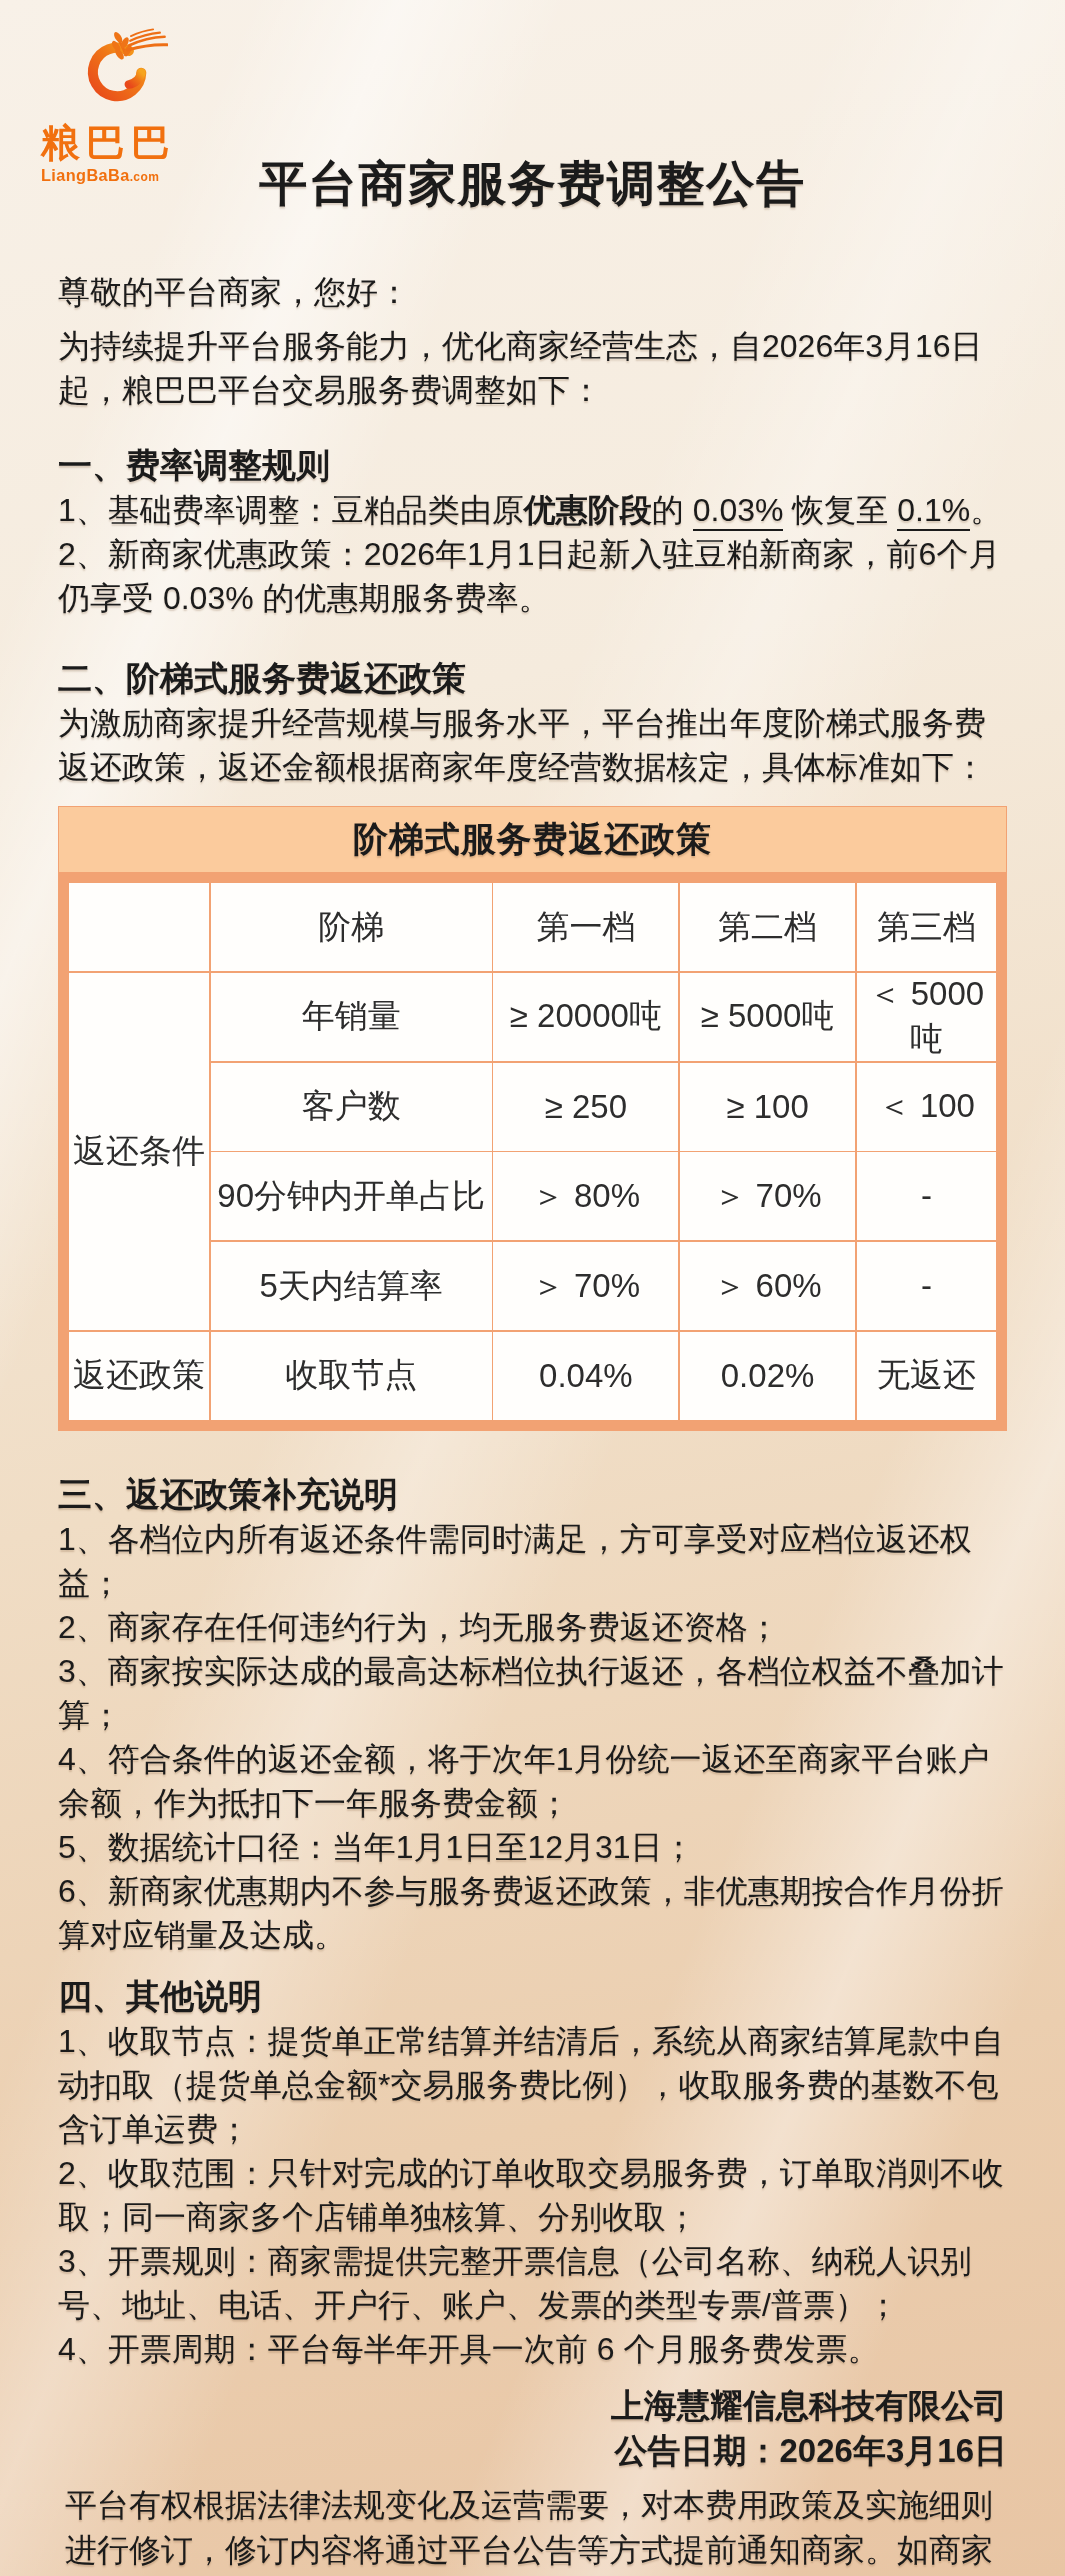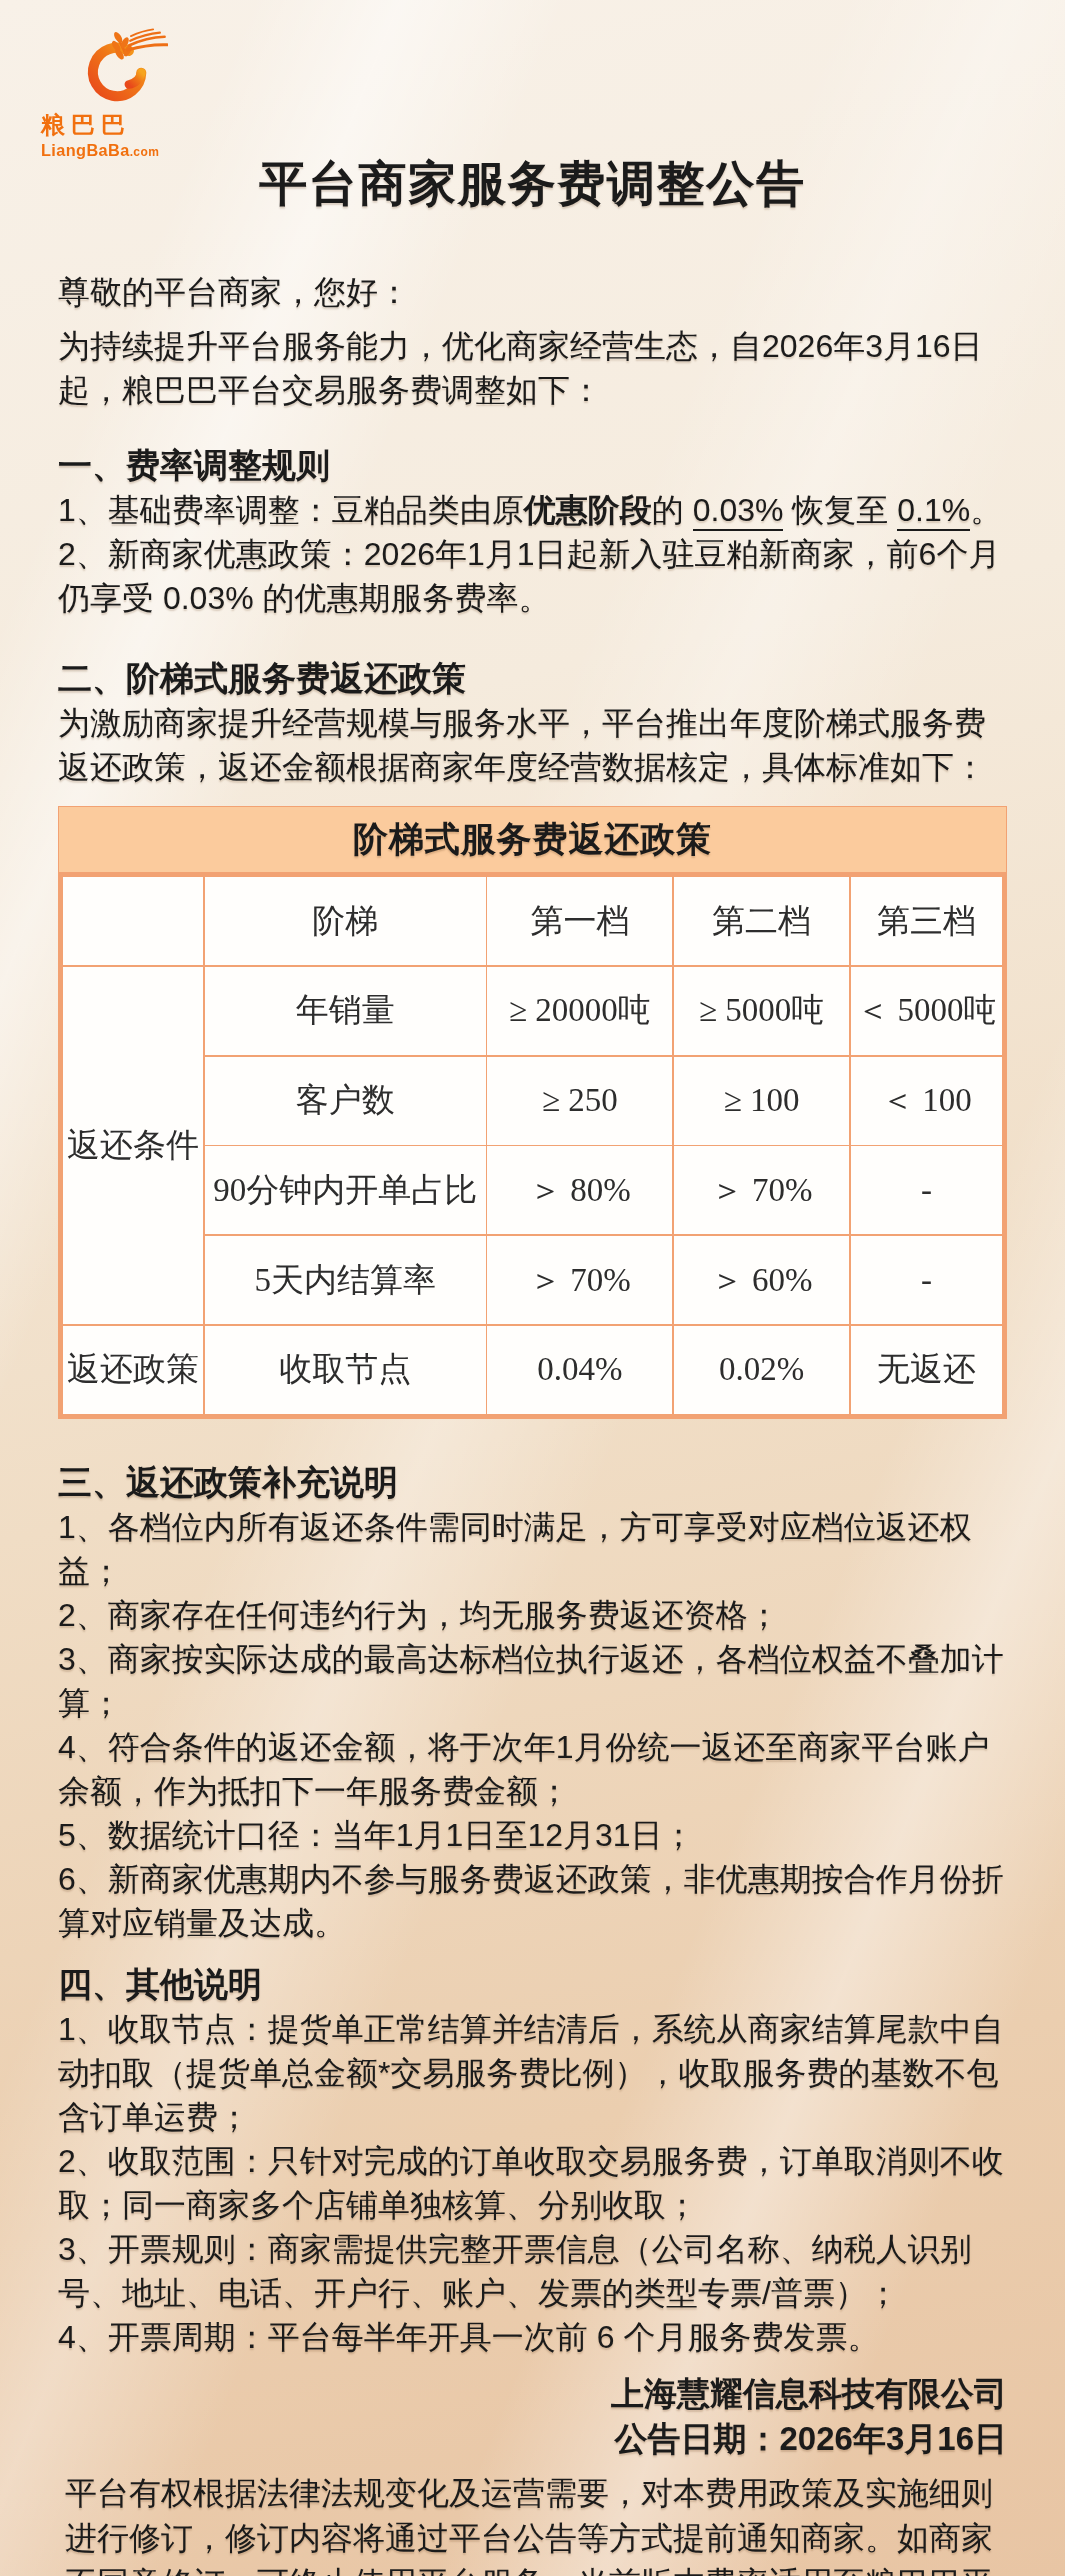--- a/index.html
+++ b/index.html
@@ -16,21 +16,21 @@
       linear-gradient(112deg, rgba(255,255,255,0) 12%, rgba(255,255,255,.50) 19%, rgba(255,255,255,0) 27%),
       linear-gradient(112deg, rgba(255,255,255,0) 40%, rgba(255,255,255,.32) 48%, rgba(255,255,255,0) 57%),
       linear-gradient(112deg, rgba(255,255,255,0) 70%, rgba(255,255,255,.40) 78%, rgba(255,255,255,0) 87%),
       linear-gradient(168deg, #F8F1E8 0%, #F5EBDD 28%, #F0DDC5 55%, #EBCEAF 80%, #E8C5A4 100%);
   }
   .txt-shadow { text-shadow: 0 1.7px 1.7px rgba(106,66,27,.22); }
 
   
   .logo { position:absolute; top:28px; left:41px; width:163px; }
   .logo-icon { display:block; margin-left:26px; }
-  .logo-name { font-size:24px; font-weight:800; color:#F1700F; letter-spacing:6px; line-height:1; margin-top:3px; }
+  .logo-name { font-size:39px; font-weight:800; color:#F1700F; letter-spacing:6px; line-height:1; margin-top:13px; }
   .logo-domain { font-size:16.3px; font-weight:700; color:#F1700F; margin-top:4.3px; letter-spacing:0.4px; }
   .logo-domain .tld { font-size:12px; font-weight:700; }
 
   
   .content { padding:0 58px; }
   .doc-title { margin-top:157px; text-align:center; font-size:48px; font-weight:800; letter-spacing:1.7px; line-height:53px; }
   .greeting { margin-top:60px; font-size:32px; font-weight:400; line-height:44px; }
   .intro { margin-top:10.3px; font-size:32px; font-weight:500; line-height:44px; }
   .sec-h { font-size:34px; font-weight:800; line-height:45px; }
   .s1-h { margin-top:31px; }
@@ -41,23 +41,23 @@
   .s4-h { margin-top:17px; }
 
   
   .banner {
     margin:17px 58px 0; height:66px; background:#FBCB9D;
     border:1.7px solid #F2A273; border-bottom:none;
     display:flex; align-items:center; justify-content:center;
     font-size:35px; font-weight:800; letter-spacing:0.9px;
   }
   .tbl {
-    margin:0 58px; background:#F2A273; padding:5px;
+    margin:0 58px; background:#F2A273; padding:11px;
     display:grid; grid-template-columns:140px 281px 185px 175px 1fr;
-    grid-auto-rows:88px; gap:1.7px;font-family:Liberation Serif, serif;
+    grid-auto-rows:88px; gap:1.7px;
   }
   .cell { background:#FFFEFC; display:flex; align-items:center; justify-content:center;
           font-size:33px; font-weight:500; color:#2d2d2d; text-align:center; }
   .cell-group { grid-row:2/6; grid-column:1; }
 
   
   .signature { margin:12px 58px 0; text-align:right; font-size:33px; font-weight:700; line-height:45px; }
   .footer { margin:10.3px 53px 0 65px; font-size:32px; font-weight:500; line-height:45px; }
 </style>
 </head>

